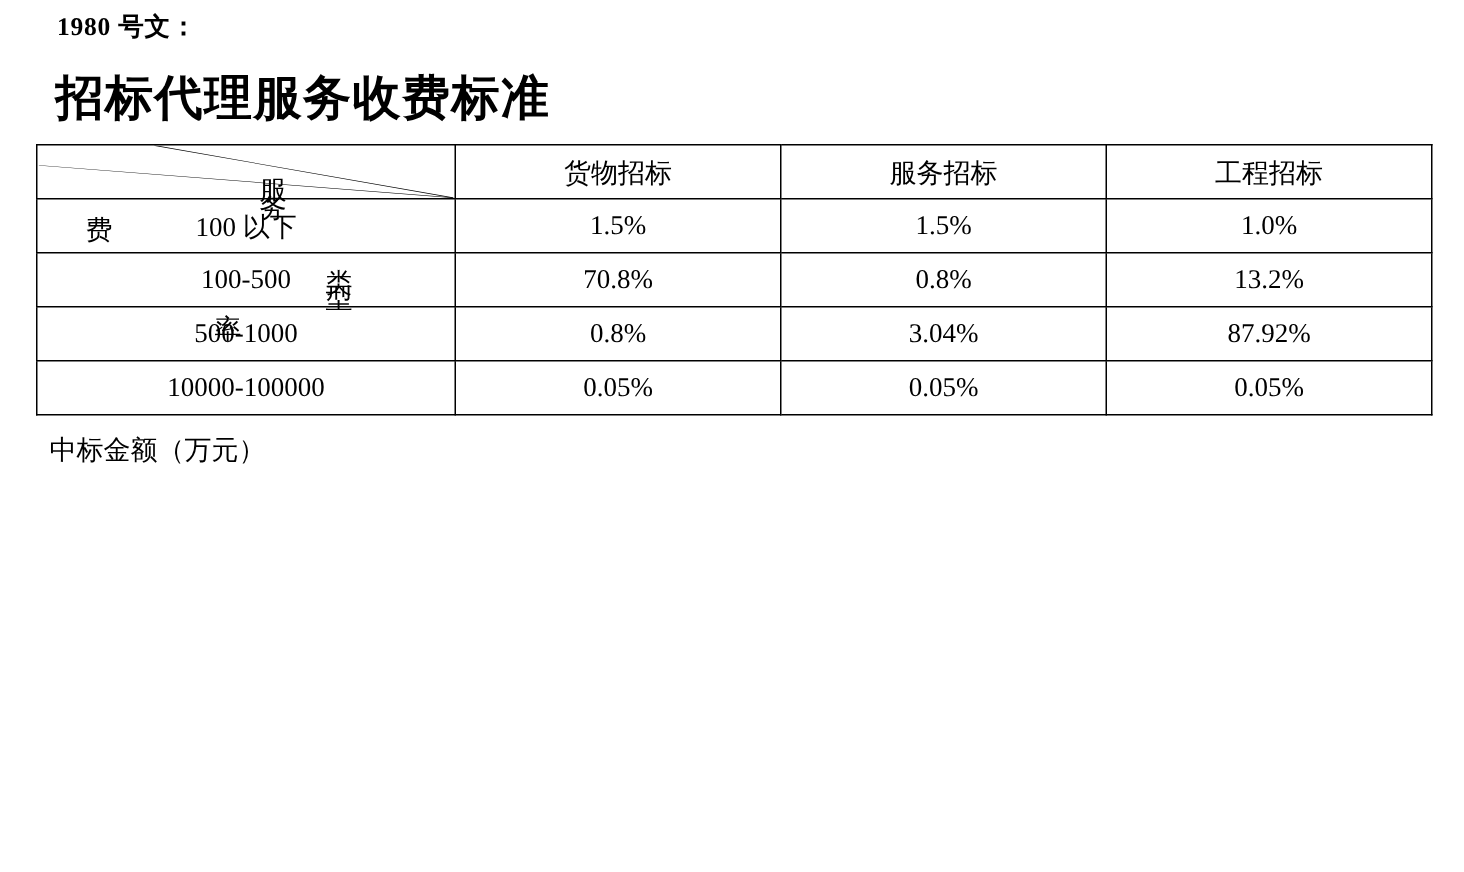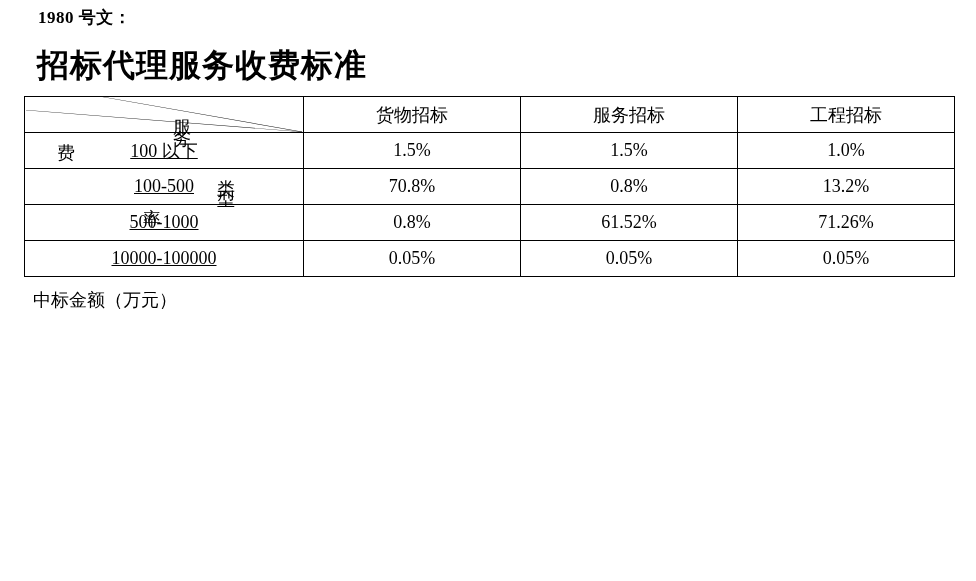--- a/index.html
+++ b/index.html
@@ -107,21 +107,20 @@
     left: 8px;
     top: 191px;
     font-size: 18px;
   }
   .col-head {
     font-size: 19px;
     margin-top: 30px;
   }
   .row-label {
     font-size: 18px;
-    text-decoration: underline;
   }
   .cell-val {
     font-size: 18px;
   }
 </style>
 </head>
 <body>
 
 <div class="doc">
 
@@ -159,22 +158,22 @@
         <tr>
           <td class="row-label">100-500</td>
           <td class="cell-val">70.8%</td>
           <td class="cell-val">0.8%</td>
           <td class="cell-val">13.2%</td>
         </tr>
 
         <tr>
           <td class="row-label">500-1000</td>
           <td class="cell-val">0.8%</td>
-          <td class="cell-val">61.52%</td>
-          <td class="cell-val">71.26%</td>
+          <td class="cell-val">3.04%</td>
+          <td class="cell-val">87.92%</td>
         </tr>
 
 
 
         <tr>
           <td class="row-label">10000-100000</td>
           <td class="cell-val">0.05%</td>
           <td class="cell-val">0.05%</td>
           <td class="cell-val">0.05%</td>
         </tr>

